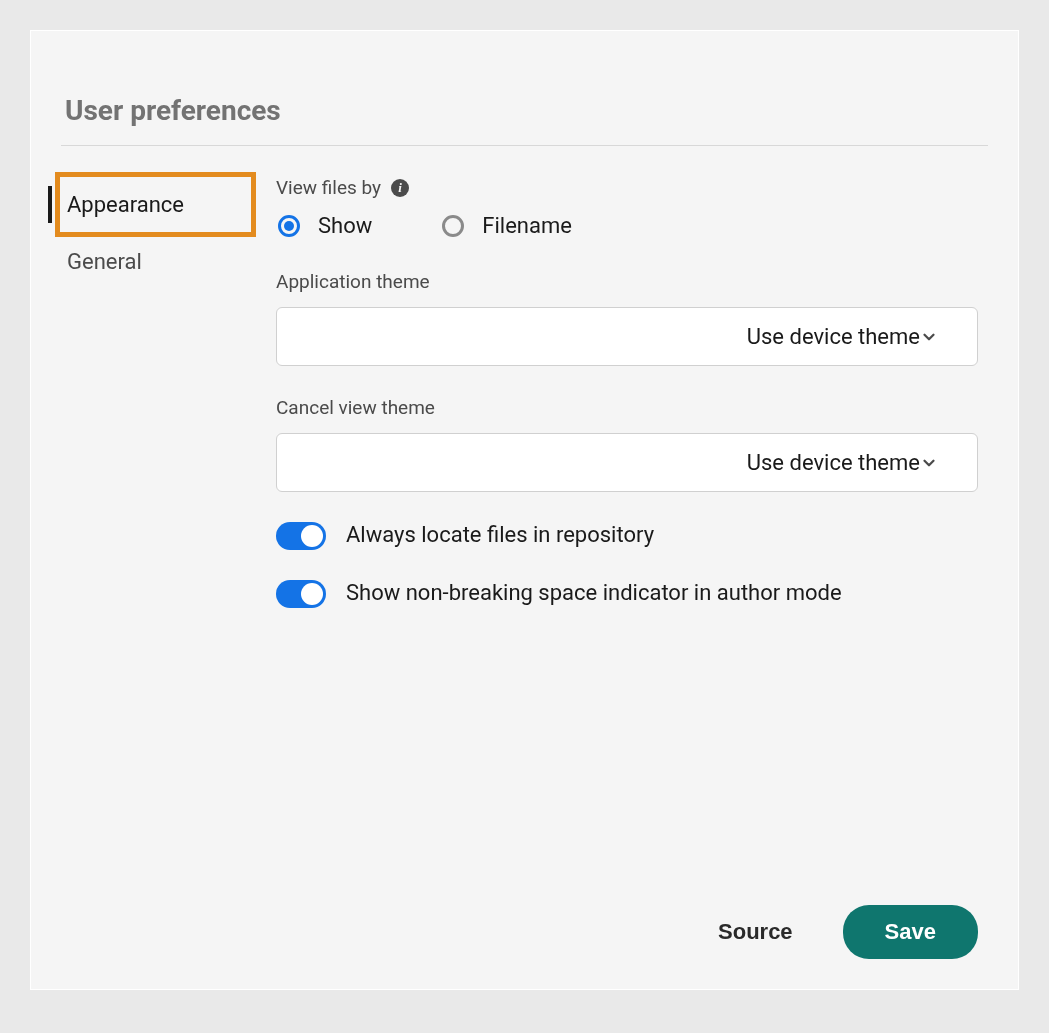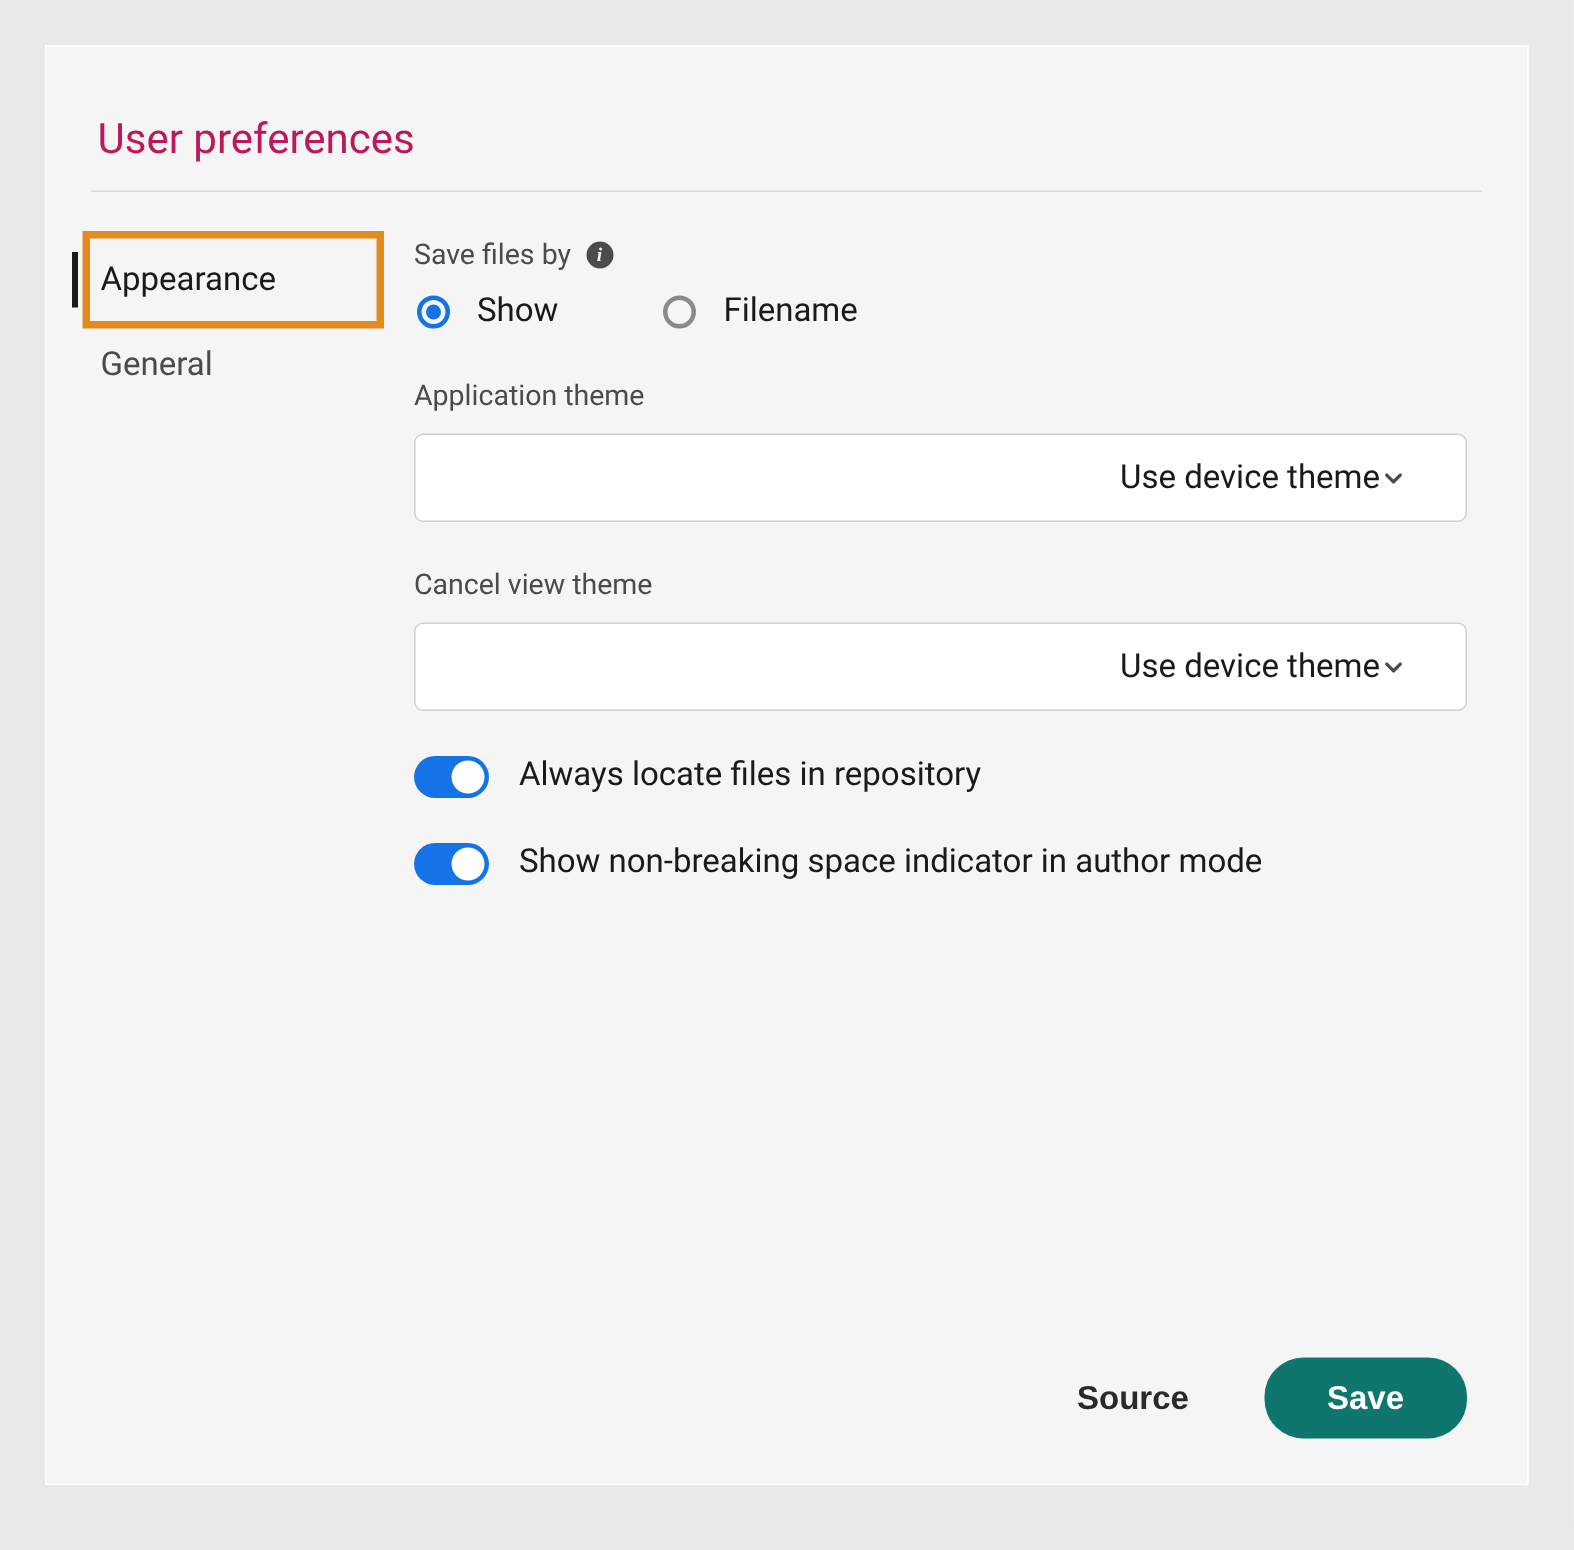--- a/index.html
+++ b/index.html
@@ -17,24 +17,25 @@
       background: #f5f5f5;
       width: 1000px;
       padding: 45px 30px 30px 30px;
       border: 1px solid #ffffff;
       display: flex;
       flex-direction: column;
       min-height: 960px;
     }
     .panel-title {
       font-size: 28px;
-      font-weight: 400;
-      color: #be185d;
+      font-weight: 700;
+      color: #737373;
       margin-bottom: 18px;
       padding-left: 4px;
+      margin-top: 18px;
     }
     .divider {
       border: none;
       border-top: 1px solid #d8d8d8;
       margin: 0 0 30px 0;
     }
     .body {
       display: flex;
       gap: 30px;
       flex: 1;
@@ -223,21 +224,21 @@
         <span class="highlight-box"></span>
       </div>
       <div class="sidebar-item">
         <span>General</span>
       </div>
     </nav>
 
     <div class="content">
 
       <div class="field-label">
-        <span>Save files by</span>
+        <span>View files by</span>
         <span class="info-icon">i</span>
       </div>
       <div class="radio-row">
         <div class="radio-option">
           <span class="radio selected"></span>
           <span class="radio-label">Show</span>
         </div>
         <div class="radio-option">
           <span class="radio"></span>
           <span class="radio-label">Filename</span>

